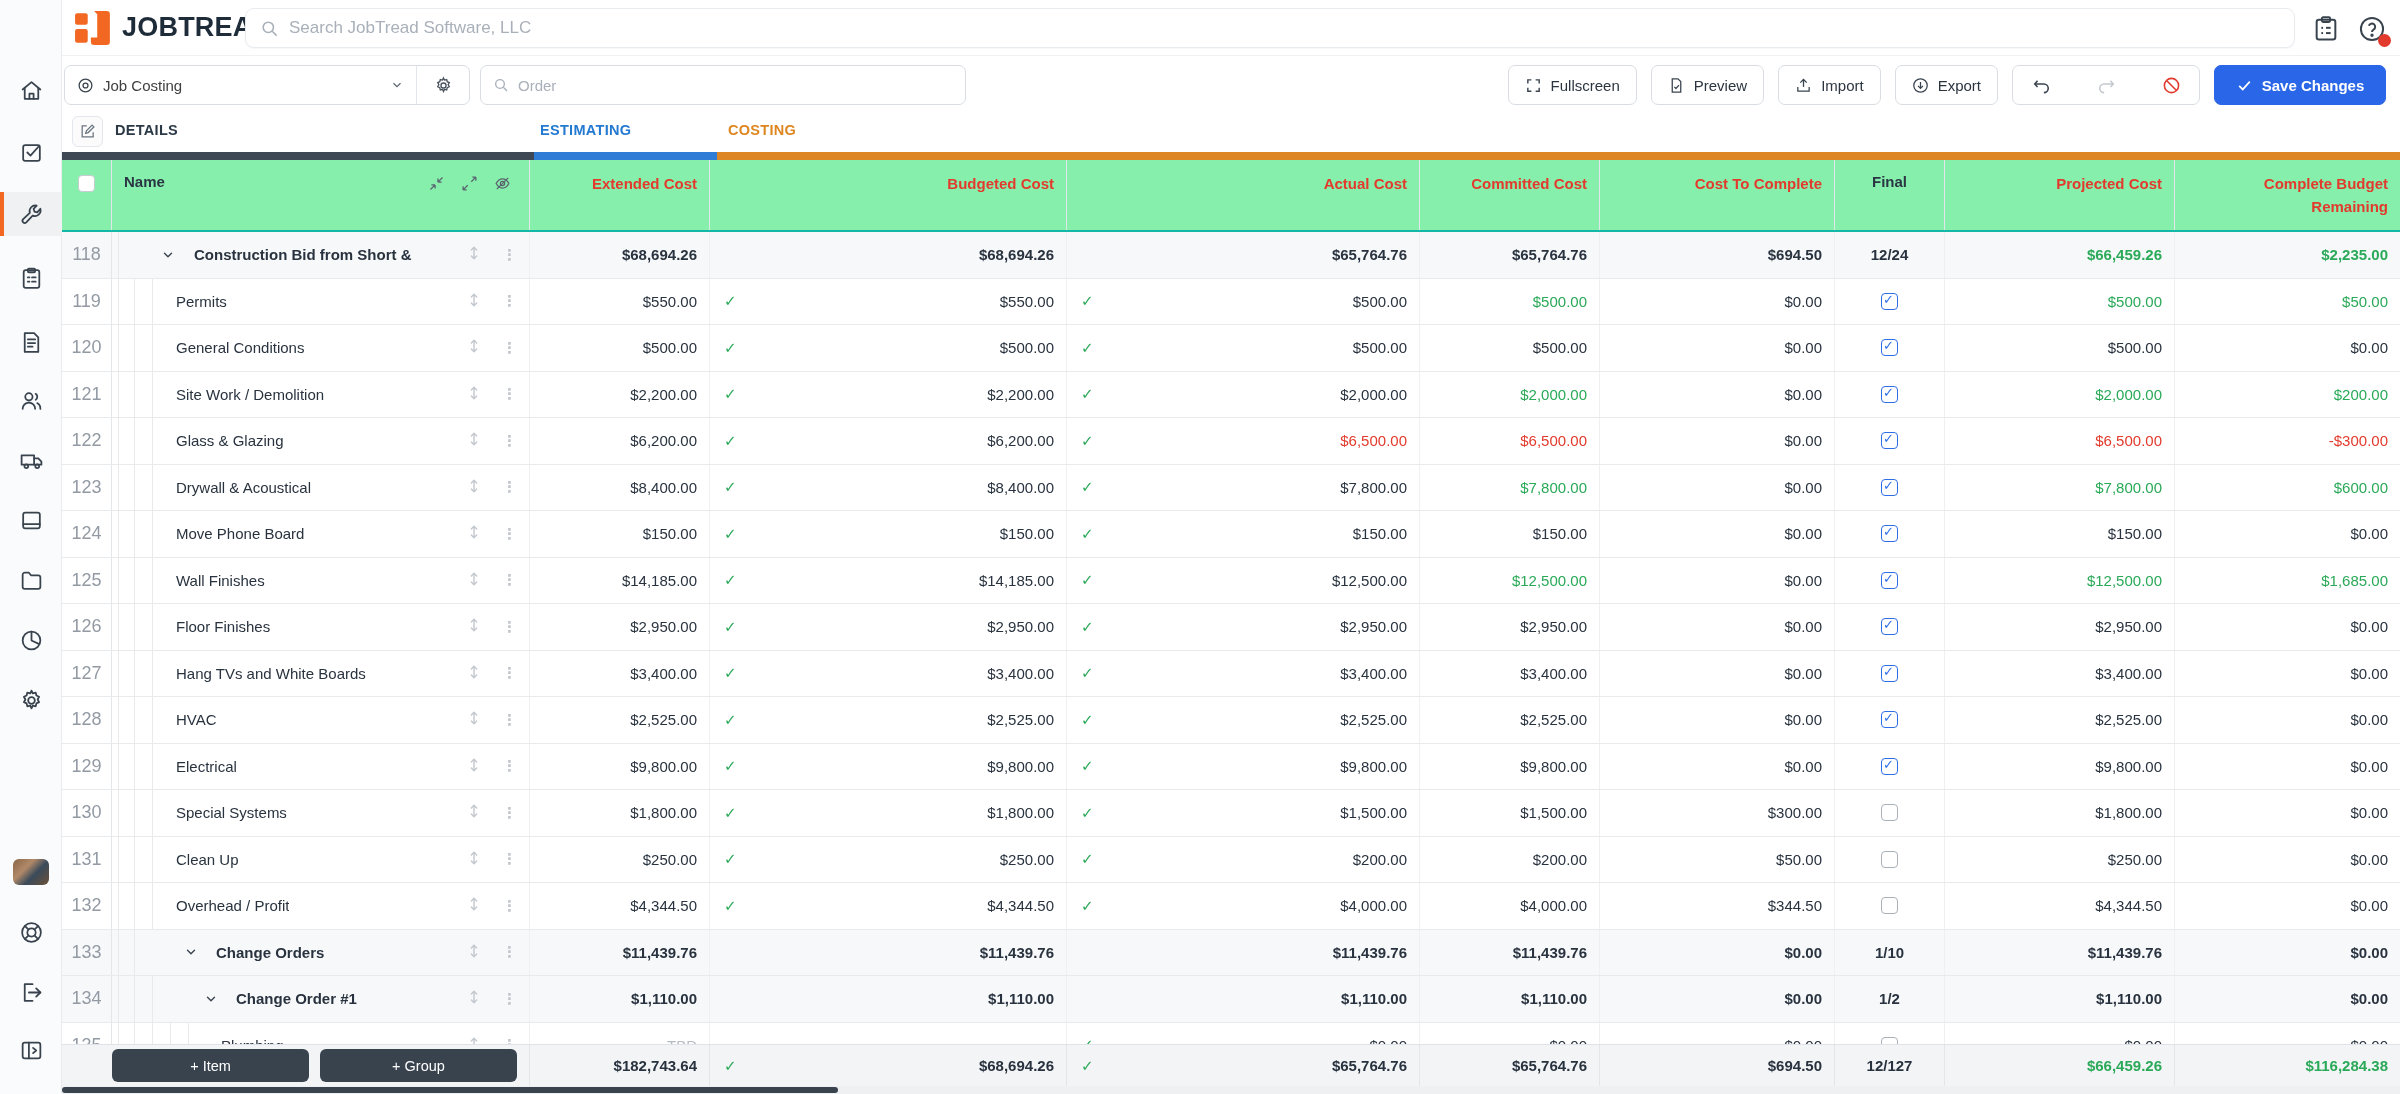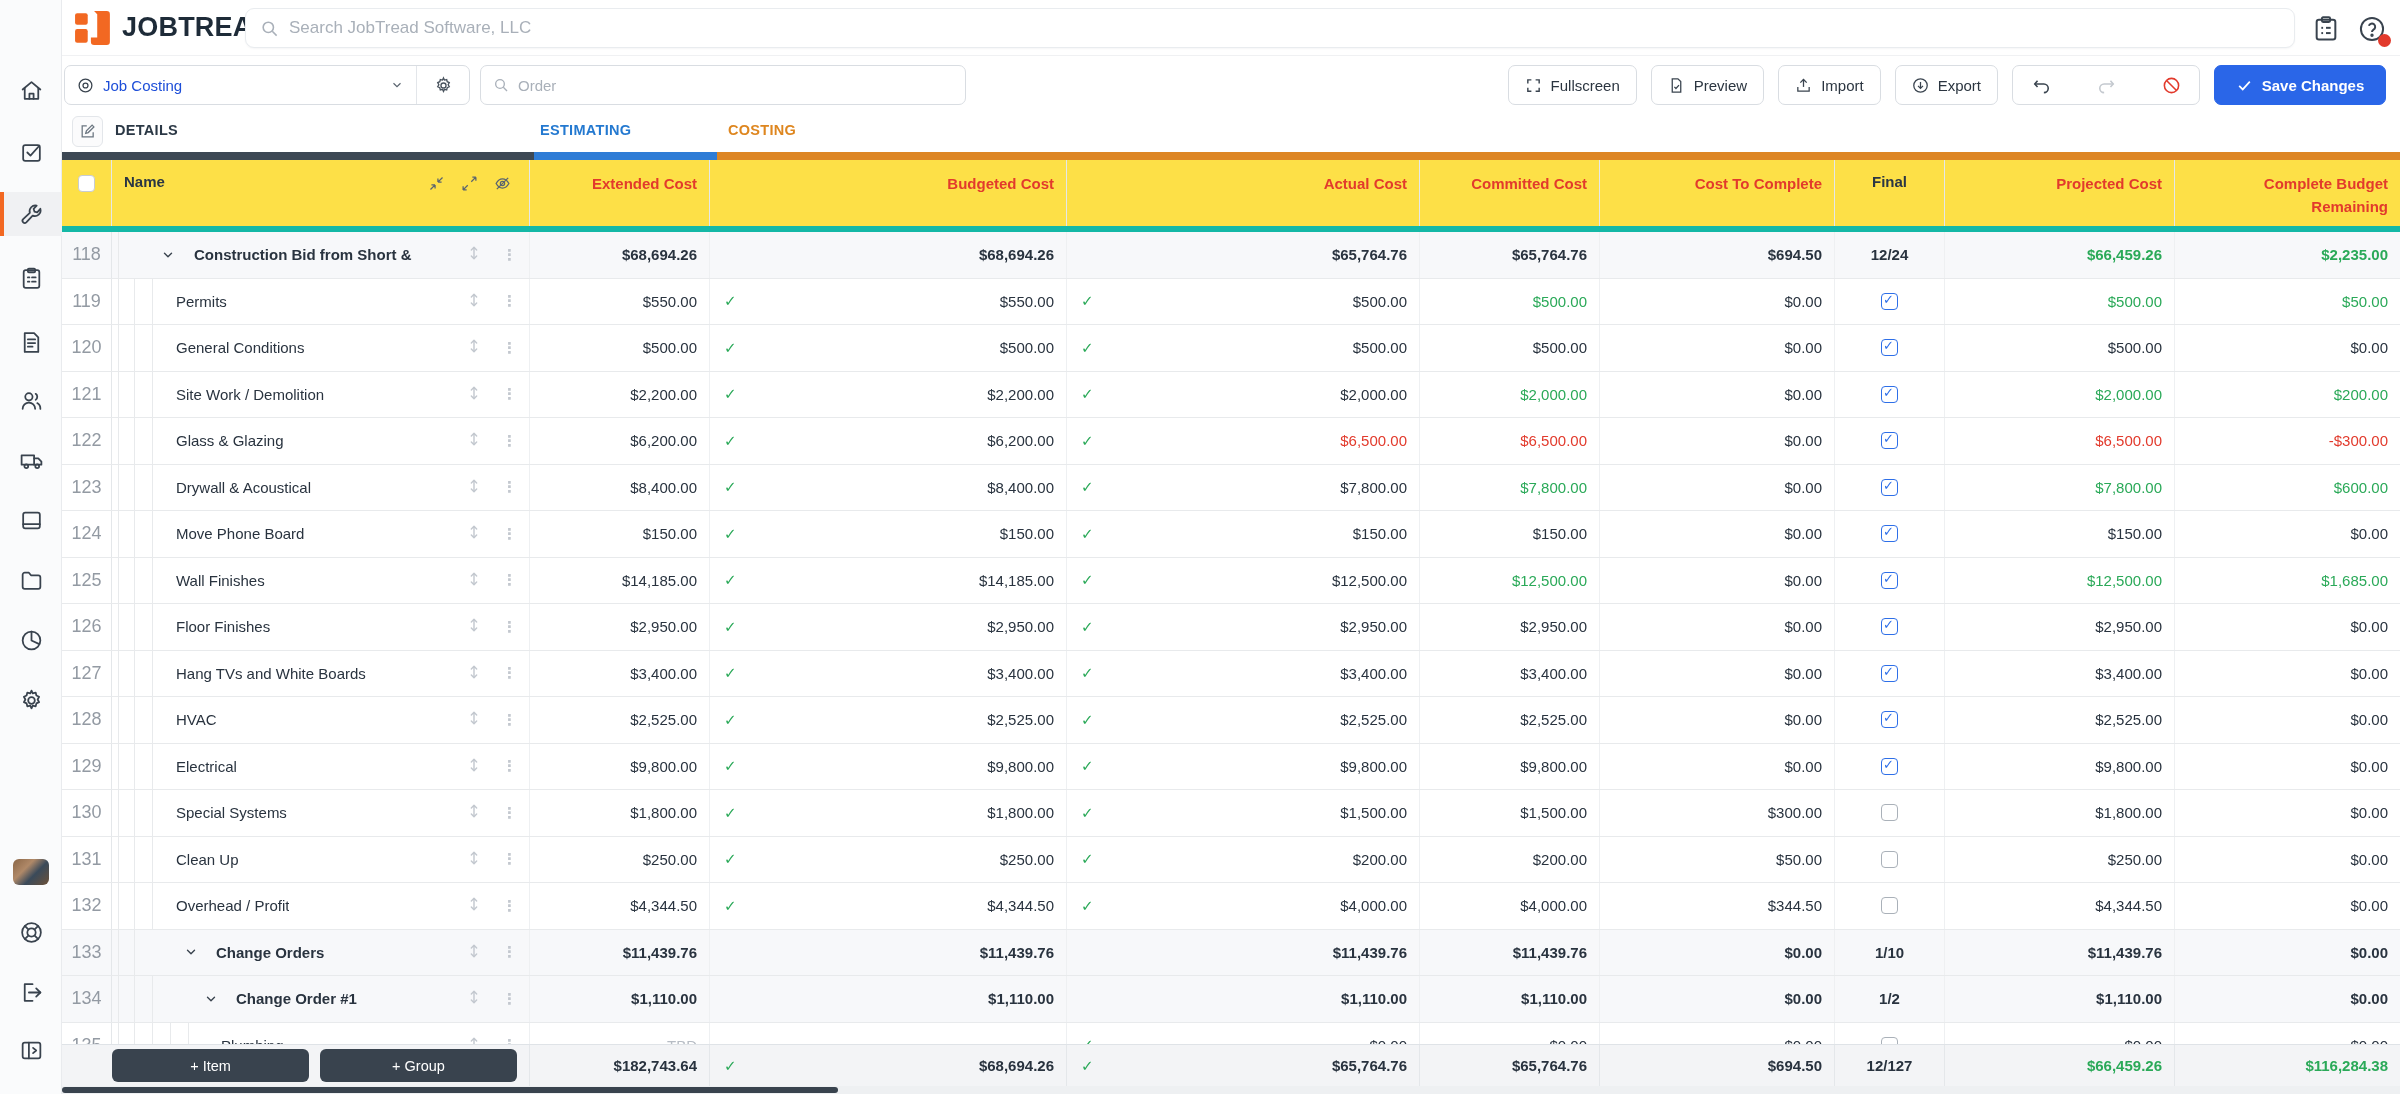--- a/index.html
+++ b/index.html
@@ -26,21 +26,21 @@
   .logo-text .t2 { font-weight:800; }
   .top-search { position:absolute; left:183px; top:8px; width:2050px; height:40px; background:#fff; border:1px solid #e9ecef; border-radius:9px; box-shadow:0 1px 2px rgba(20,30,40,.04); display:flex; align-items:center; padding:0 14px; gap:10px; color:#a9b0b9; }
   .top-search svg { width:19px; height:19px; flex:0 0 auto; }
   .top-search .ph { font-size:17px; }
   .top-icon { position:absolute; top:13px; width:32px; height:32px; color:#39434e; display:flex; align-items:center; justify-content:center; cursor:pointer; }
   .top-icon svg { width:28px; height:28px; }
   .help-dot { position:absolute; right:-3px; bottom:-2px; width:13px; height:13px; border-radius:50%; background:#e23a2c; }
 
   
   .toolbar { position:absolute; left:0; top:56px; width:2338px; height:58px; background:#fff; }
-  .ctrl { position:absolute; top:9px; height:40px; background:#fff; border:1px solid #d9dde2; border-radius:7px; display:flex; align-items:center; font-size:15px; color:#1d4ed8; }
+  .ctrl { position:absolute; top:9px; height:40px; background:#fff; border:1px solid #d9dde2; border-radius:7px; display:flex; align-items:center; font-size:15px; color:#404040; }
   .view-group { left:2px; width:406px; }
   .view-select { flex:1; display:flex; align-items:center; gap:9px; padding:0 12px; cursor:pointer; height:100%; }
   .view-select .lbl { flex:1; }
   .view-divider { width:1px; height:100%; background:#e3e6ea; }
   .gear-btn { width:52px; height:100%; display:flex; align-items:center; justify-content:center; color:#4a545f; cursor:pointer; }
   .tb-search { left:418px; width:486px; padding:0 12px; gap:9px; color:#a9b0b9; }
   .tb-search .ph { font-size:15px; }
   .right-btns { position:absolute; right:14px; top:9px; display:flex; gap:14px; }
   .btn { height:40px; background:#fff; border:1px solid #d9dde2; border-radius:7px; display:flex; align-items:center; justify-content:center; gap:9px; font-size:15px; color:#2b3540; padding:0 16px; cursor:pointer; }
   .btn svg { width:17px; height:17px; }
@@ -60,21 +60,21 @@
   .tab-details { left:53px; color:#2b3845; }
   .tab-estimating { left:478px; color:#2479d0; }
   .tab-costing { left:666px; color:#de861f; }
   .underline { position:absolute; left:0; top:152px; width:2338px; height:8px; display:flex; }
   .u-dark { width:472px; background:#3d4854; }
   .u-blue { width:183px; background:#2e7cd6; }
   .u-orange { flex:1; background:#dd8625; }
 
   
   .ghead, .grow, .gfoot { display:grid; grid-template-columns:50px 418px 180px 357px 353px 180px 235px 110px 230px 225px; }
-  .ghead { position:absolute; left:0; top:160px; width:2338px; height:72px; background:#fde047; border-bottom:6px solid #14b8a6; }
+  .ghead { position:absolute; left:0; top:160px; width:2338px; height:72px; background:#86efac; border-bottom:2px solid #14b8a6; }
   .hc { border-right:1px solid #e4e7ea; padding:13px 12px 0 12px; font-size:15px; font-weight:700; color:#2a3644; }
   .hc:last-child { border-right:none; }
   .hc.r { text-align:right; line-height:1.5; }
   .hc.ctr { text-align:center; }
   .hc-num { display:flex; align-items:flex-start; justify-content:center; padding-top:15px; }
   .hcheck { width:17px; height:17px; border:1.5px solid #c7ccd2; border-radius:4px; background:#fff; cursor:pointer; }
   .hc-name { display:flex; align-items:flex-start; }
   .hc-name .nm { flex:1; padding-top:0; }
   .name-tools { display:flex; gap:16px; color:#5a646f; padding-top:2px; margin-right:6px; }
   .name-tools svg { width:17px; height:17px; cursor:pointer; }

